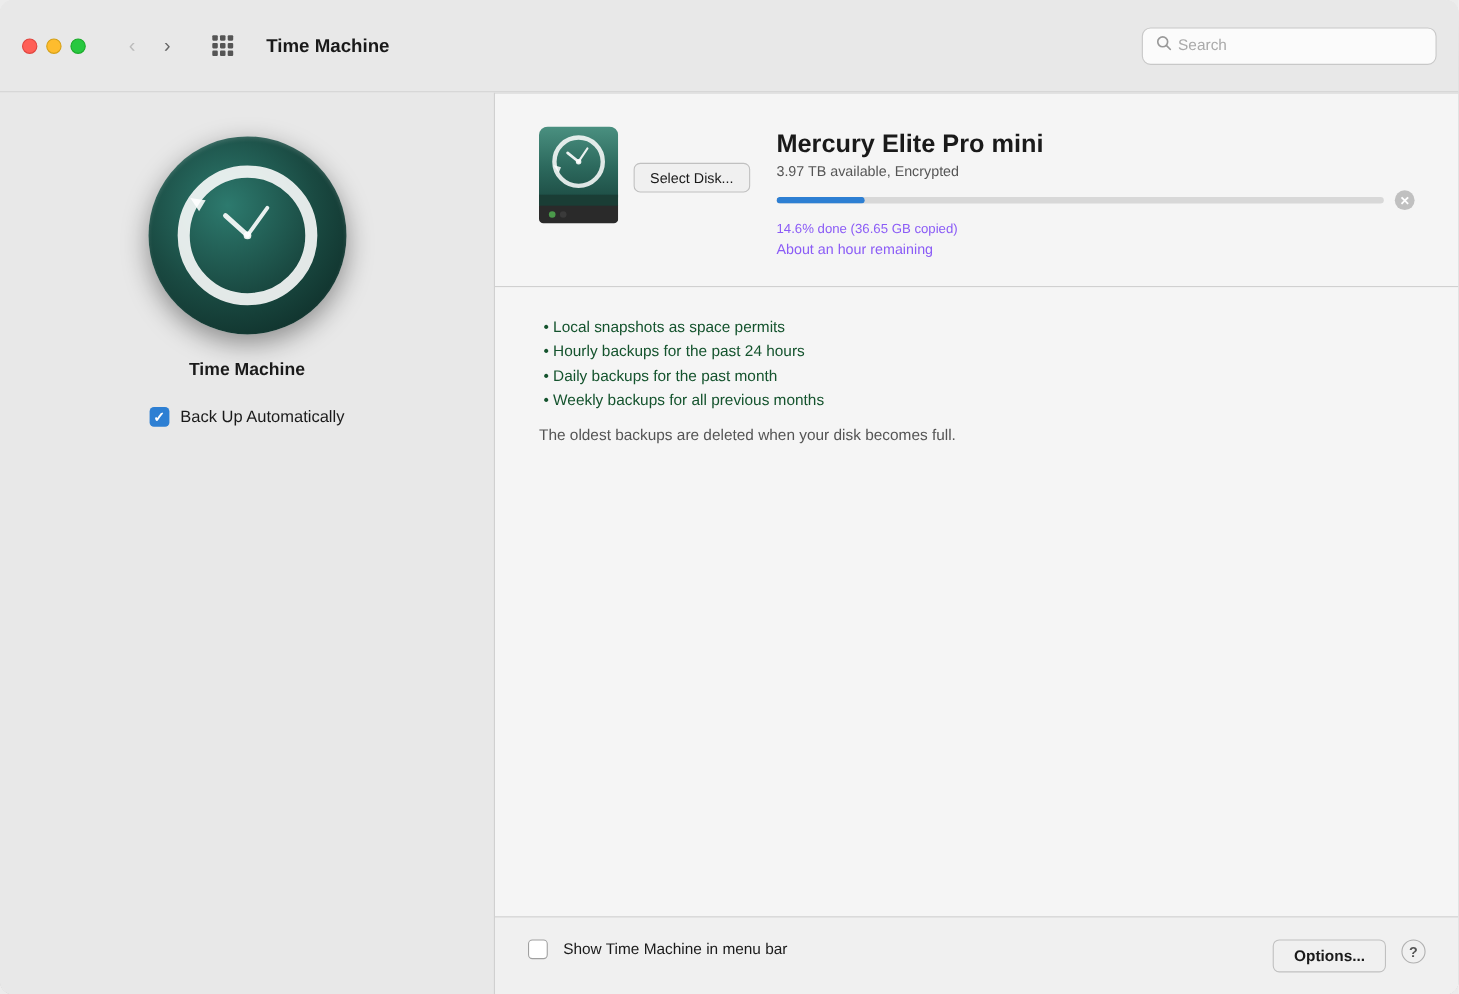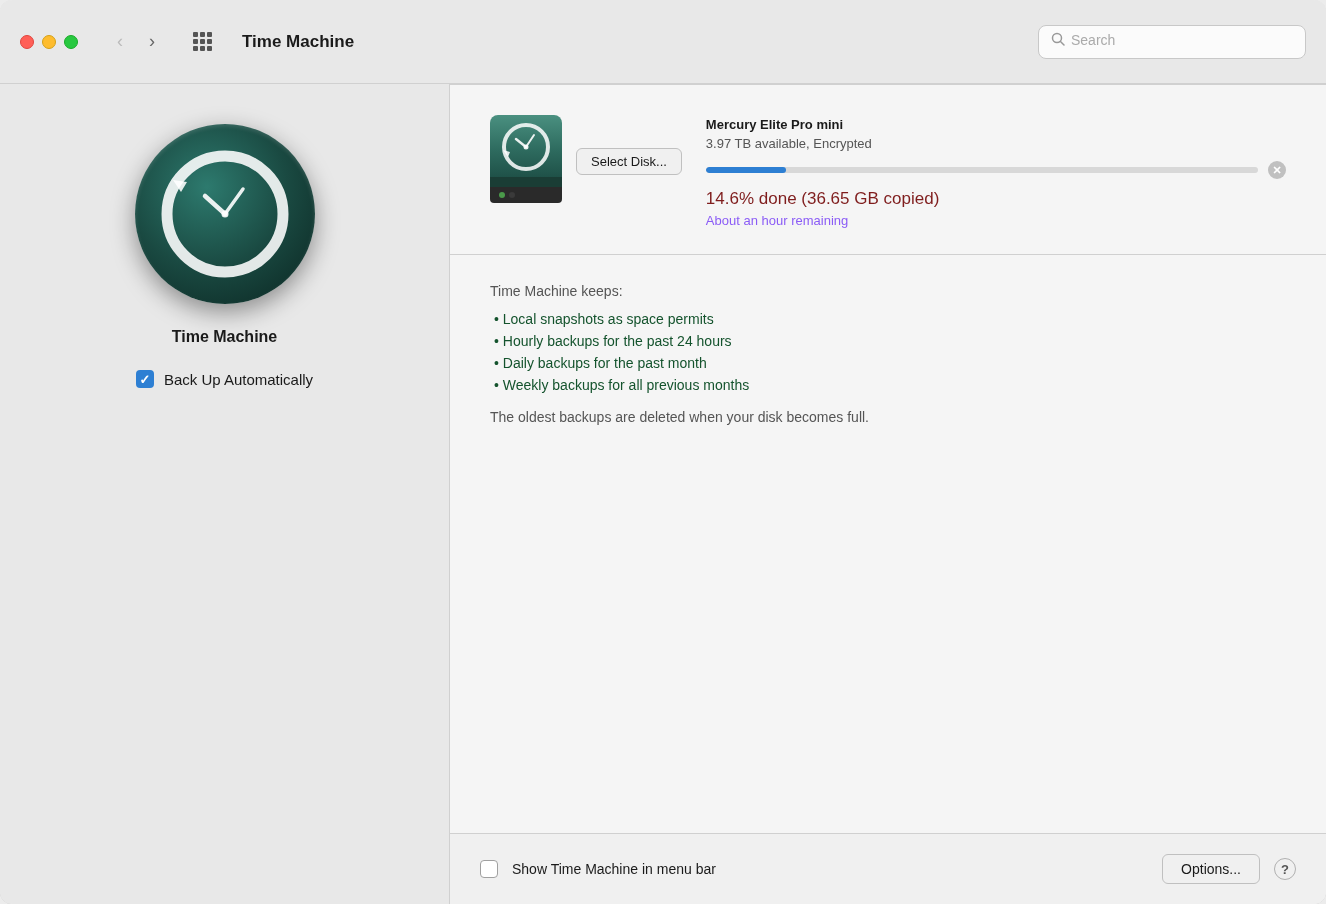--- a/index.html
+++ b/index.html
@@ -253,21 +253,21 @@
       cursor: pointer;
       white-space: nowrap;
     }
 
     .disk-info {
       flex: 1;
       padding-top: 2px;
     }
 
     .disk-name {
-      font-size: 13px;
+      font-size: 23px;
       font-weight: 700;
       color: #1a1a1a;
       margin-bottom: 4px;
     }
 
     .disk-availability {
       font-size: 13px;
       color: #555;
       margin-bottom: 10px;
     }
@@ -303,22 +303,22 @@
       align-items: center;
       justify-content: center;
       cursor: pointer;
       flex-shrink: 0;
       color: white;
       font-size: 11px;
       font-weight: 600;
     }
 
     .disk-progress-text {
-      font-size: 17px;
-      color: #7f1d1d;
+      font-size: 12px;
+      color: #8b5cf6;
       margin-bottom: 4px;
     }
 
     .disk-time-text {
       font-size: 13px;
       color: #8b5cf6;
     }
 
     
     .info-section {
@@ -351,21 +351,20 @@
     .tm-oldest-text {
       font-size: 14px;
       color: #555;
     }
 
     
     .bottom-bar {
       border-top: 1px solid #d0d0d0;
       padding: 20px 30px;
       display: flex;
-      align-items: center;
       gap: 14px;
       background: #f0f0f0;
     }
 
     .menu-bar-checkbox {
       width: 18px;
       height: 18px;
       background: white;
       border: 1.5px solid #a0a0a0;
       border-radius: 4px;
@@ -380,20 +379,21 @@
     .spacer { flex: 1; }
 
     .options-btn {
       background: #f0f0f0;
       border: 1px solid #c0c0c0;
       border-radius: 6px;
       padding: 6px 18px;
       font-size: 14px;
       color: #1a1a1a;
       cursor: pointer;
+      font-weight: bold;
     }
 
     .help-btn {
       width: 22px;
       height: 22px;
       background: #f0f0f0;
       border: 1.5px solid #b0b0b0;
       border-radius: 50%;
       display: flex;
       align-items: center;
@@ -528,21 +528,20 @@
               <div class="progress-x-btn">✕</div>
             </div>
 
             <div class="disk-progress-text">14.6% done (36.65 GB copied)</div>
             <div class="disk-time-text">About an hour remaining</div>
           </div>
         </div>
       </div>
 
       <div class="info-section">
-        <div class="tm-keeps-title">Time Machine keeps:</div>
 
         <ul class="tm-keeps-list">
           <li>Local snapshots as space permits</li>
           <li>Hourly backups for the past 24 hours</li>
           <li>Daily backups for the past month</li>
           <li>Weekly backups for all previous months</li>
         </ul>
 
         <div class="tm-oldest-text">The oldest backups are deleted when your disk becomes full.</div>
       </div>

